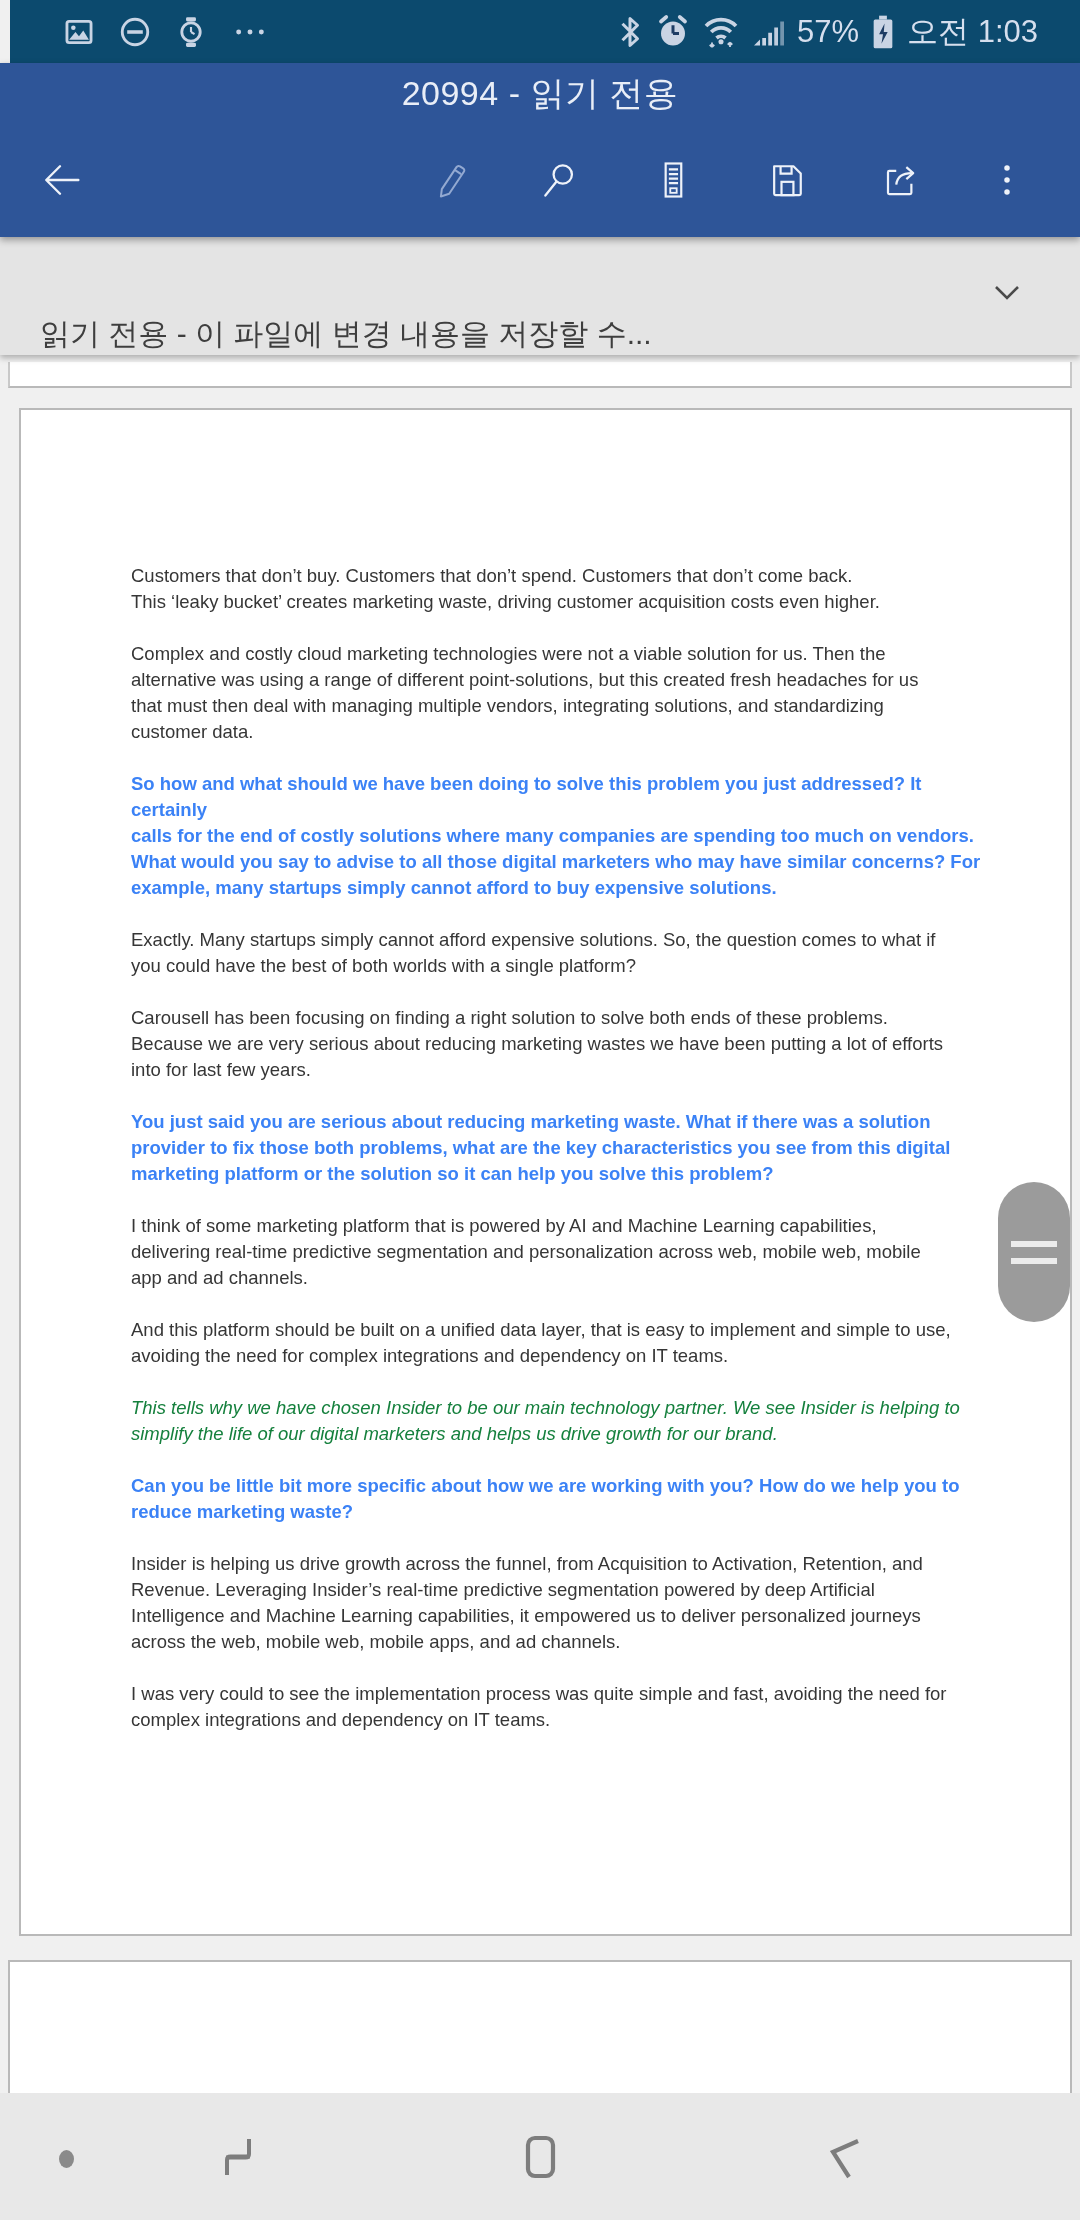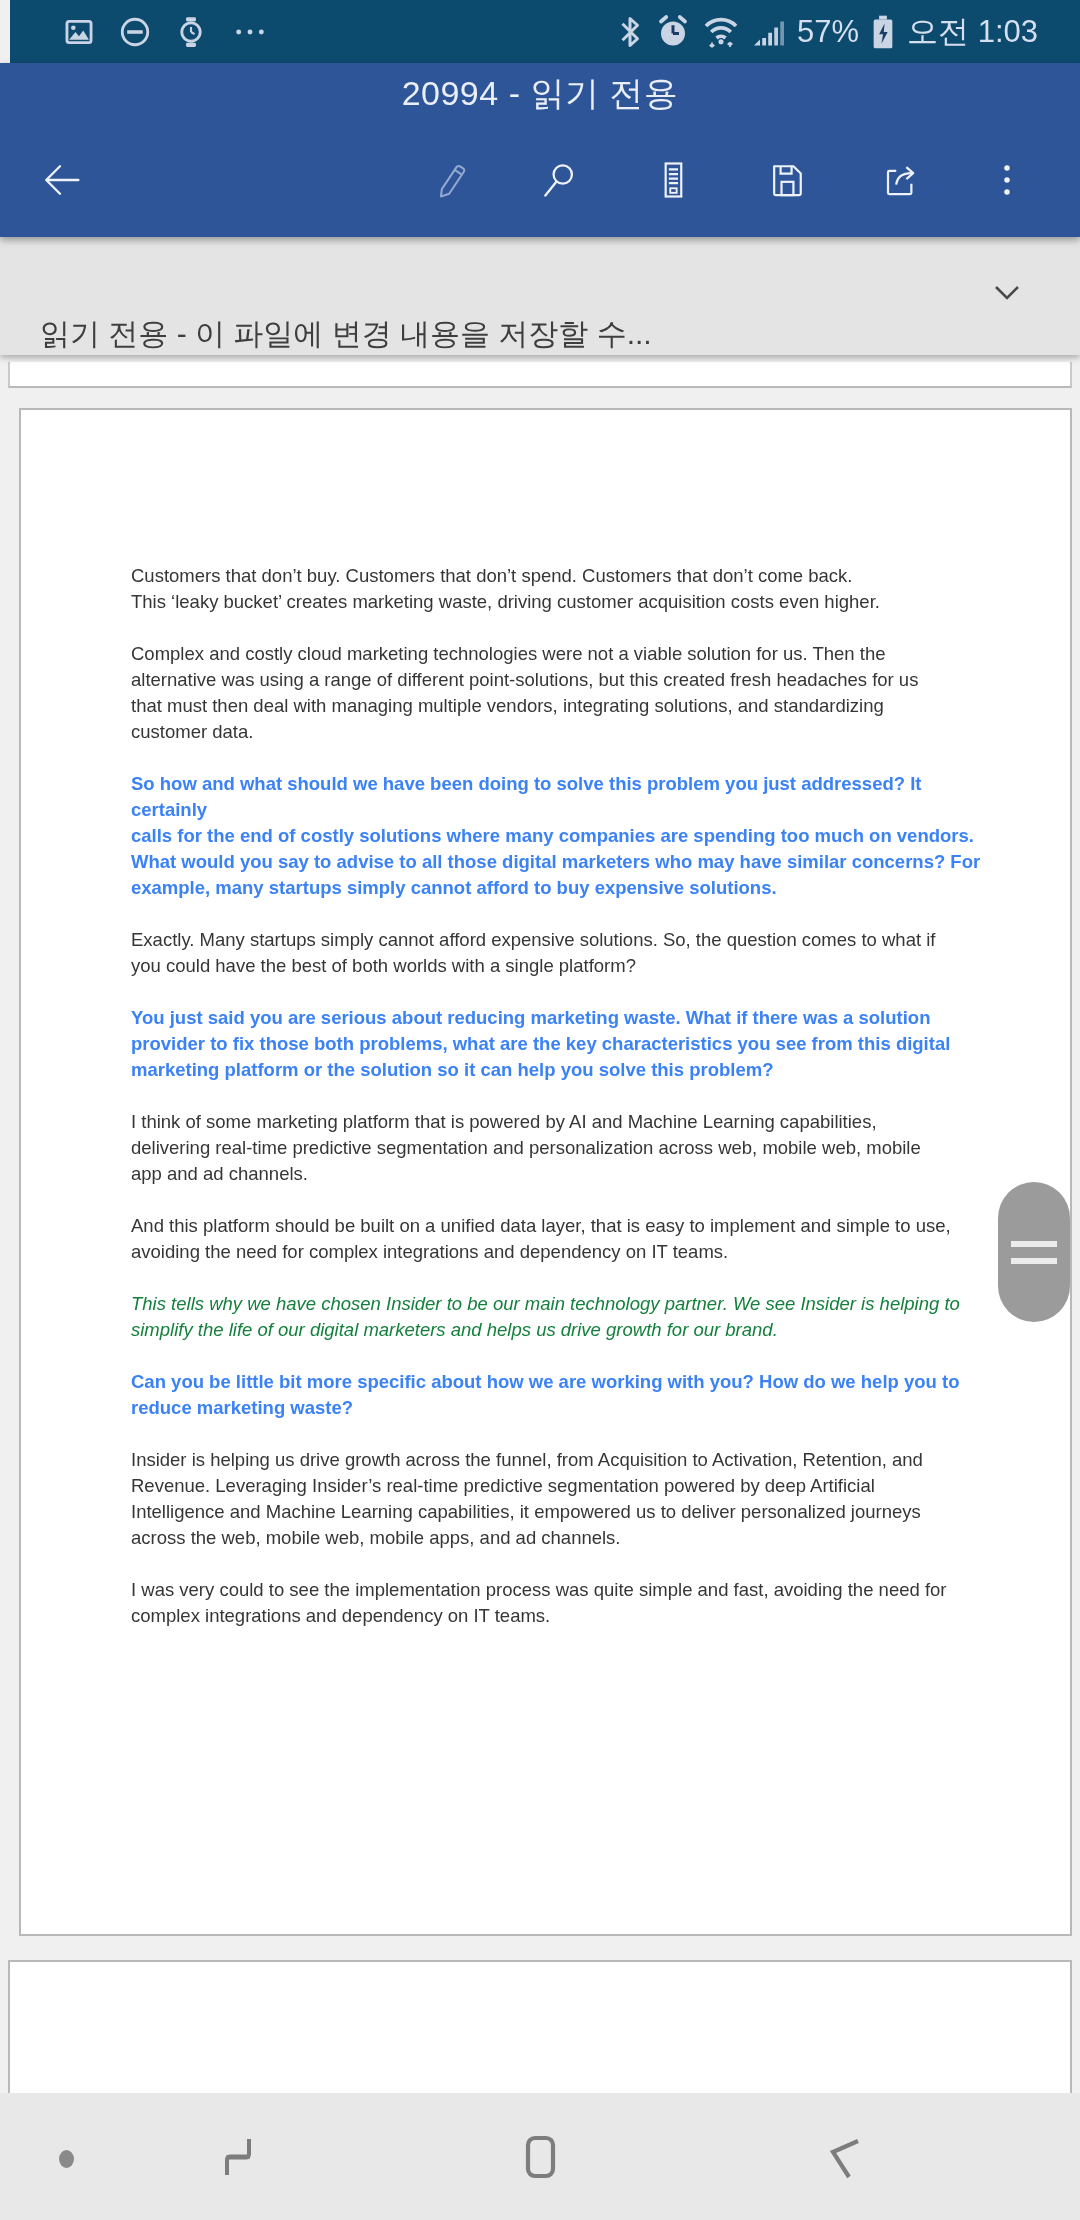--- a/index.html
+++ b/index.html
@@ -192,20 +192,23 @@
         <p class="para normal">Complex and costly cloud marketing technologies were not a viable solution for us. Then the
 alternative was using a range of different point-solutions, but this created fresh headaches for us
 that must then deal with managing multiple vendors, integrating solutions, and standardizing
 customer data.</p>
         <p class="para question">So how and what should we have been doing to solve this problem you just addressed? It certainly
 calls for the end of costly solutions where many companies are spending too much on vendors.
 What would you say to advise to all those digital marketers who may have similar concerns? For
 example, many startups simply cannot afford to buy expensive solutions.</p>
         <p class="para normal">Exactly. Many startups simply cannot afford expensive solutions. So, the question comes to what if
 you could have the best of both worlds with a single platform?</p>
+        <p class="para normal">Carousell has been focusing on finding a right solution to solve both ends of these problems.
+Because we are very serious about reducing marketing wastes we have been putting a lot of efforts
+into for last few years.</p>
         <p class="para question">You just said you are serious about reducing marketing waste. What if there was a solution
 provider to fix those both problems, what are the key characteristics you see from this digital
 marketing platform or the solution so it can help you solve this problem?</p>
         <p class="para normal">I think of some marketing platform that is powered by AI and Machine Learning capabilities,
 delivering real-time predictive segmentation and personalization across web, mobile web, mobile
 app and ad channels.</p>
         <p class="para normal">And this platform should be built on a unified data layer, that is easy to implement and simple to use,
 avoiding the need for complex integrations and dependency on IT teams.</p>
         <p class="para italic">This tells why we have chosen Insider to be our main technology partner. We see Insider is helping to
 simplify the life of our digital marketers and helps us drive growth for our brand.</p>

